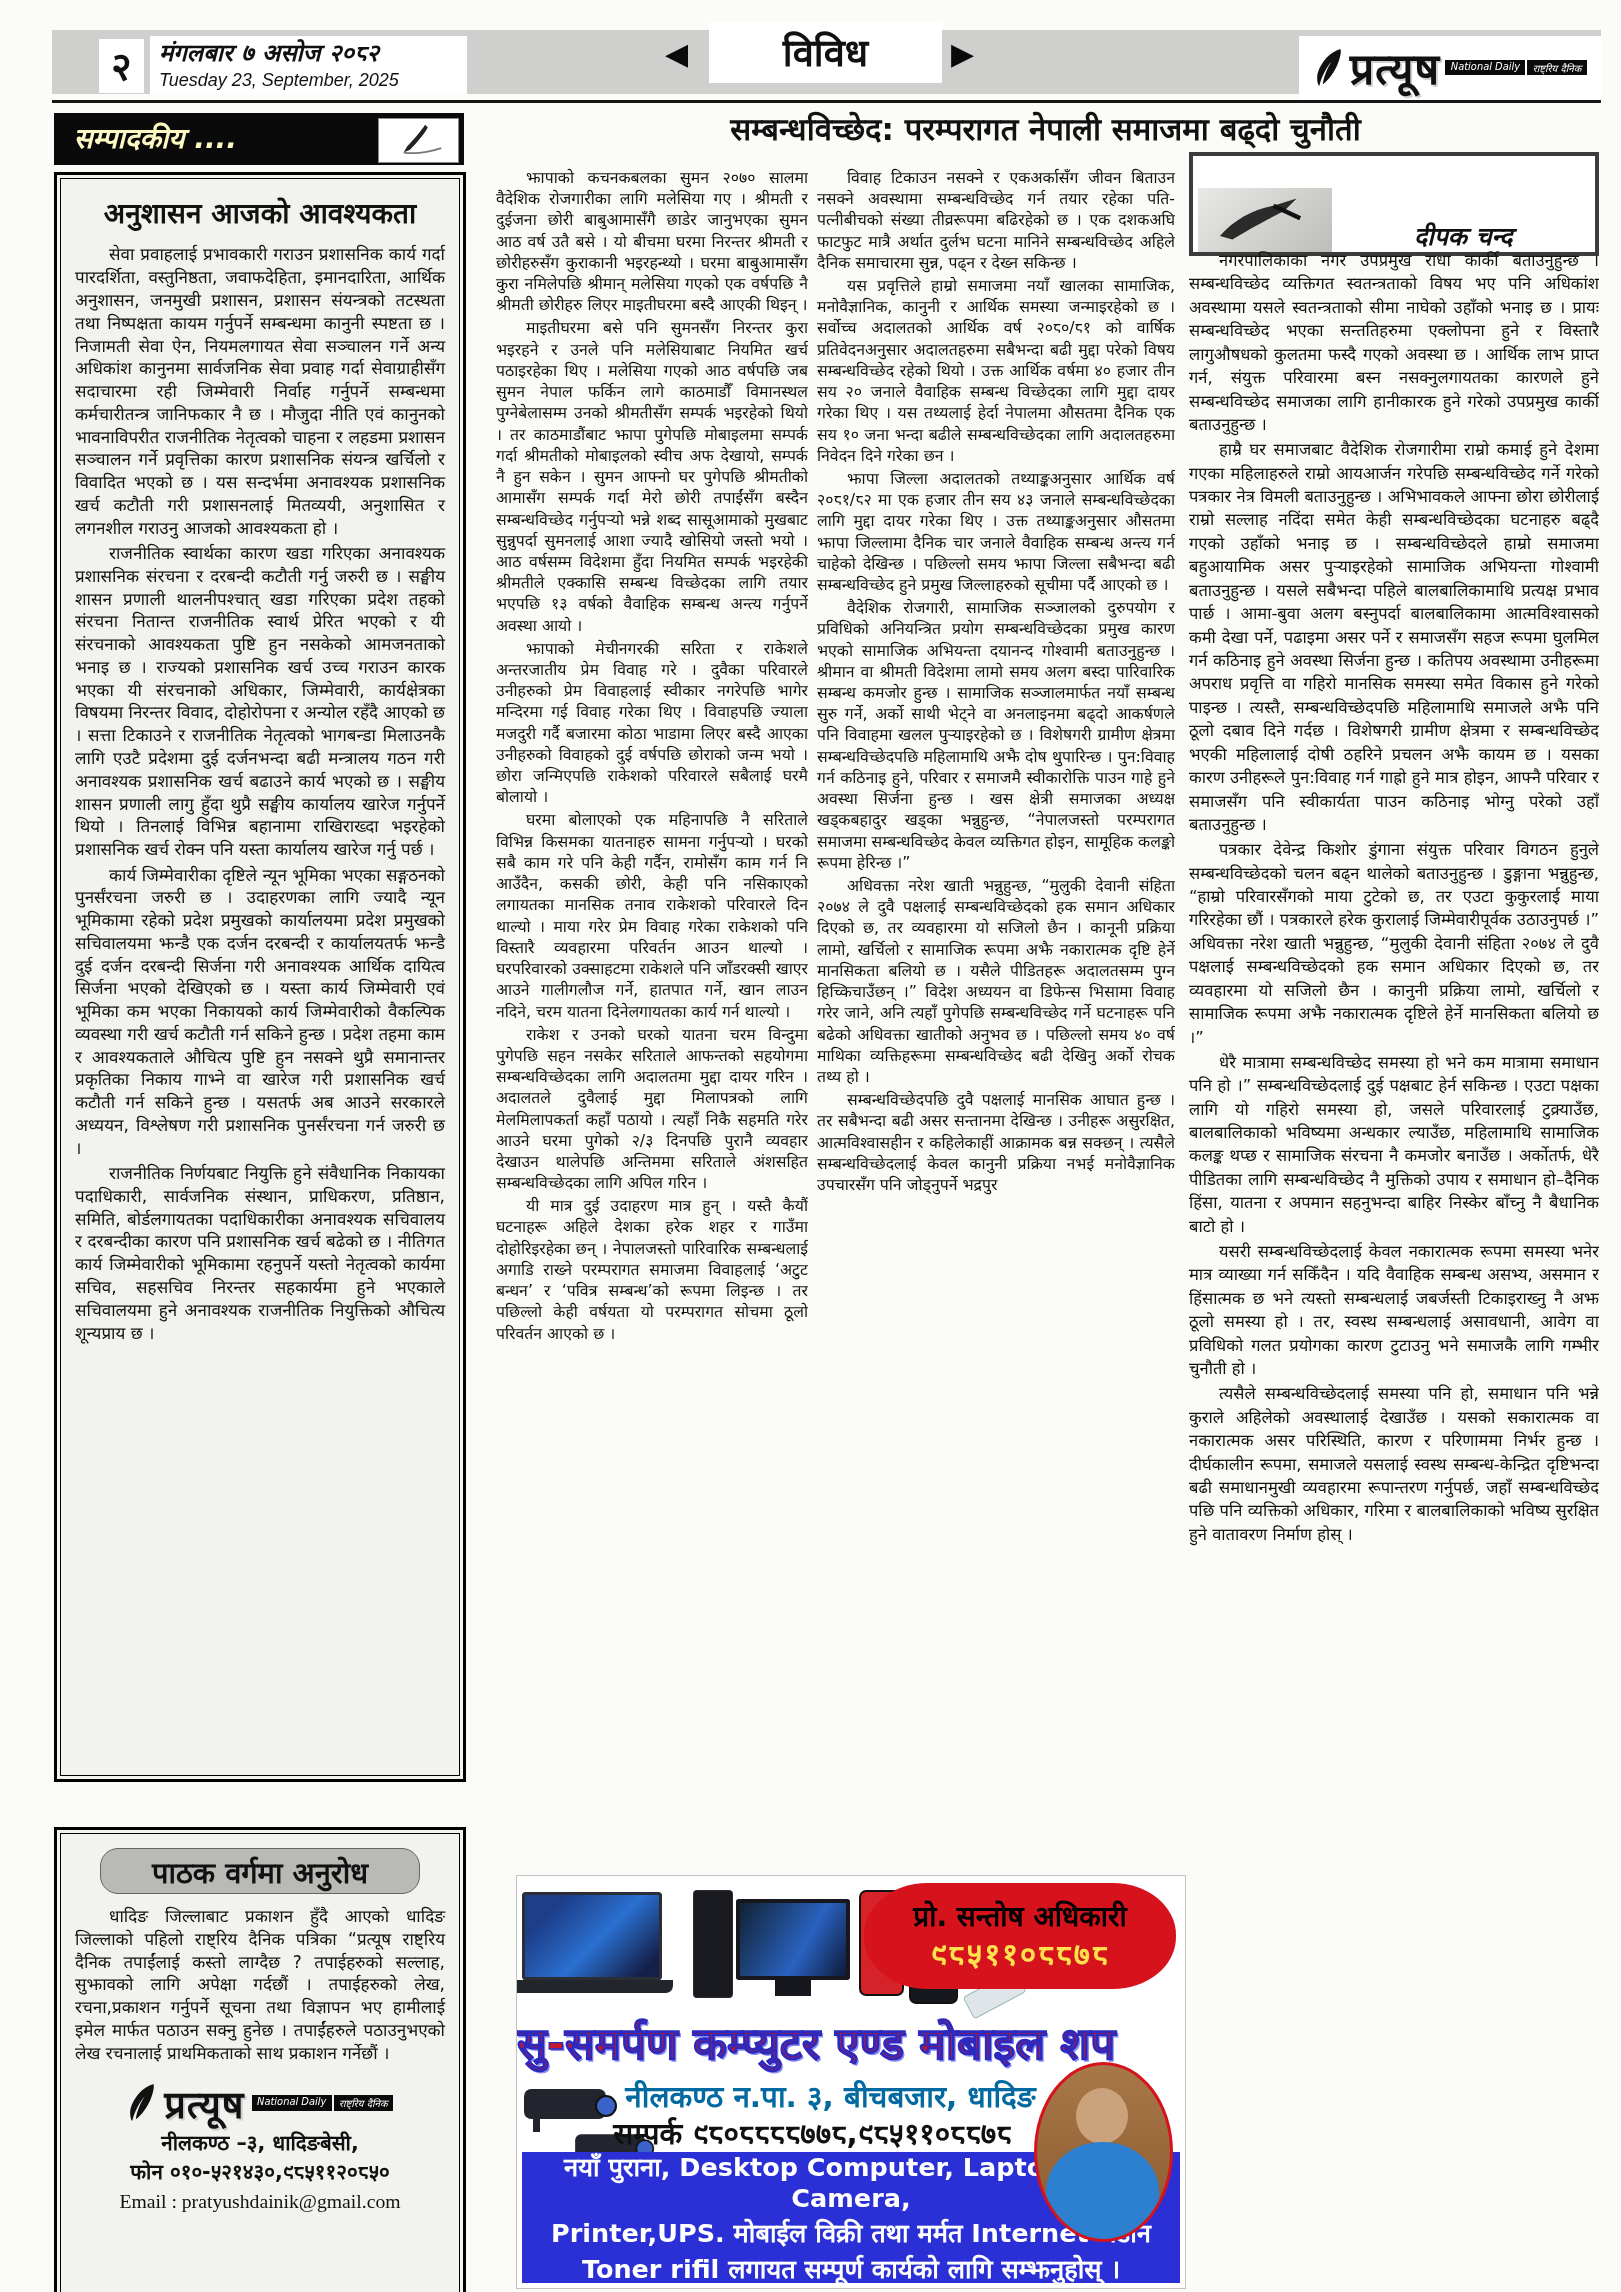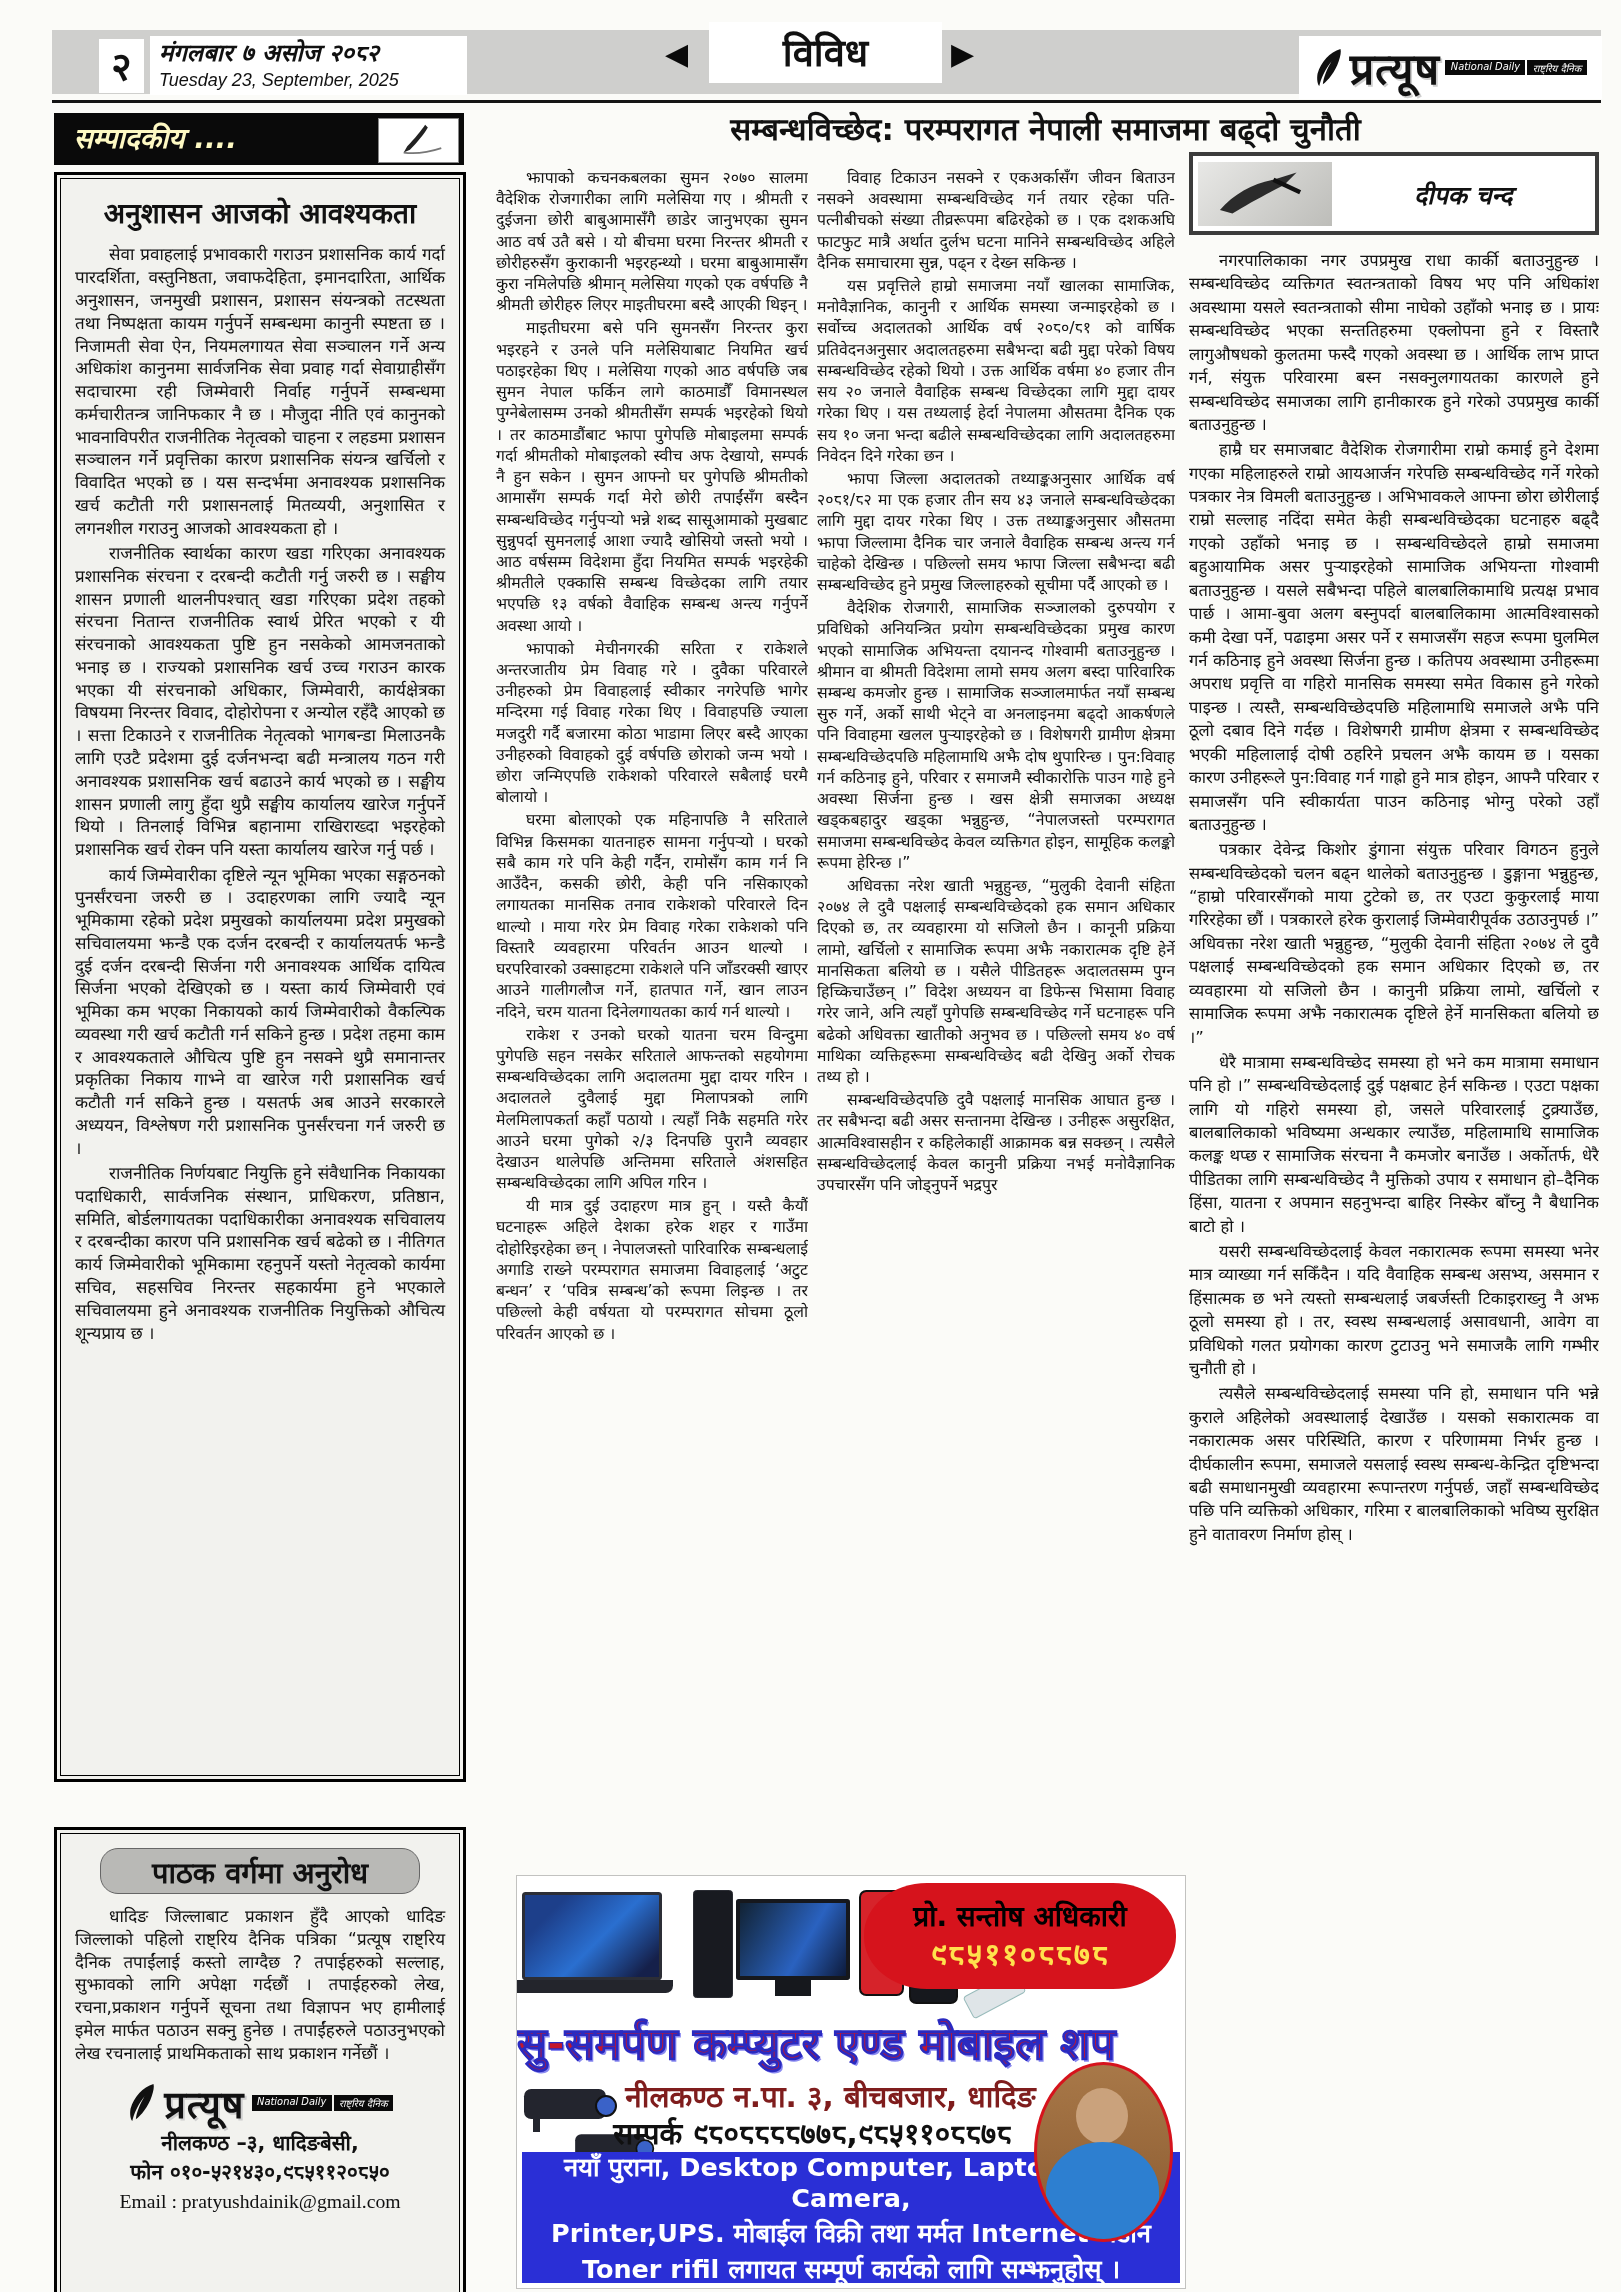--- a/index.html
+++ b/index.html
@@ -35,41 +35,41 @@
   
   .reader-box{position:absolute;left:54px;top:1818px;width:412px;height:473px;margin-top:9px;}
   .reader-title{background:#b9b9b6;border:0.9px solid #666;border-radius:18px;width:86%;margin:3.6px auto 10.7px;
                 font-size:29px;font-weight:bold;text-align:center;padding:2.7px 0;}
   .logo-block{display:flex;align-items:center;justify-content:center;gap:7.2px;margin-top:12.5px;}
   .logo-block .logo-title{font-size:38px;}
   .addr{font-size:20.6px;font-weight:bold;text-align:center;line-height:29px;}
   .email{font-size:19.7px;font-family:"Liberation Serif",serif;text-align:center;line-height:29px;}
   
   .headline{position:absolute;left:488px;top:107px;width:1115px;font-size:31px;font-weight:bold;text-align:center;}
-  .authorbox{position:absolute;left:1189px;top:152px;width:410px;height:83px;border:4.5px solid #3c3c3c;background:#fff;
-             display:flex;align-items:center;box-sizing:border-box;}
+  .authorbox{position:absolute;left:1189px;top:152px;width:410px;height:104px;border:4.5px solid #3c3c3c;background:#fff;
+             display:flex;align-items:flex-end;box-sizing:border-box;}
   .hand-img{width:134px;height:64px;margin-left:4.5px;background:linear-gradient(135deg,#e8e8e6,#bdbdb9);flex:0 0 auto;
             display:flex;align-items:center;justify-content:center;}
   .author-name{flex:1;text-align:center;font-size:25px;font-weight:bold;font-style:italic;}
   .newscol{position:absolute;overflow:hidden;}
   .newscol p{font-size:15.8px;line-height:1.345;text-align:justify;text-indent:30px;margin:0 0 1.8px;}
   #colA{left:496px;top:167px;width:312px;height:1702px;}
   #colB{left:817px;top:167px;width:358px;height:1702px;}
   #colD{left:1189px;top:249px;width:410px;height:2038px;}
   #colD p{font-size:16.5px;line-height:1.42;}
   
   .ad{position:absolute;left:516px;top:1875px;width:670px;height:414px;background:#fff;border:0.9px solid #c2c2c0;
       box-sizing:border-box;overflow:hidden;}
   .ad-badge{position:absolute;right:9px;top:7.2px;width:312px;height:106px;background:#d6131c;
             border-radius:63px/52px;display:flex;flex-direction:column;align-items:center;justify-content:center;}
   .ad-badge .nm{color:#000000;font-size:28px;font-weight:900;line-height:36px;white-space:nowrap;}
   .ad-badge .ph{color:#ffe14d;font-size:31px;font-weight:900;line-height:38px;letter-spacing:1.8px;}
   .shopname{position:absolute;left:0;top:136px;width:548px;text-align:center;font-size:44px;font-weight:900;
             color:#c4162c;-webkit-text-stroke:1.3px #2a2ac0;text-shadow:1.8px 1.8px 0 #8a8af0;white-space:nowrap;}
-  .ad-addr{position:absolute;left:36px;top:199px;width:555px;text-align:center;font-size:29.6px;font-weight:900;color:#7f1d1d;white-space:nowrap;}
+  .ad-addr{position:absolute;left:36px;top:199px;width:555px;text-align:center;font-size:29.6px;font-weight:900;color:#0369a1;white-space:nowrap;}
   .ad-contact{position:absolute;left:9px;top:236px;width:573px;text-align:center;font-size:29.6px;font-weight:900;color:#101010;white-space:nowrap;}
   .ad-blue{position:absolute;left:5.4px;right:5.4px;bottom:5.4px;height:131px;background:#2a2fd6;color:#fff;
            font-weight:bold;font-size:25.5px;text-align:center;display:flex;flex-direction:column;justify-content:center;gap:1.8px;}
   .ad-oval{position:absolute;right:12.5px;top:186px;width:133px;height:174px;border-radius:50%;border:3.6px solid #d6131c;
            background:linear-gradient(180deg,#a87848 0%,#8a5a30 100%);overflow:hidden;z-index:5;}
   .ad-oval .head{position:absolute;left:39px;top:23px;width:52px;height:56px;border-radius:50%;background:#caa27c;}
   .ad-oval .body{position:absolute;left:9px;top:77px;width:113px;height:99px;border-radius:50% 50% 0 0;background:#2d7fd0;}
   
   .gadget{position:absolute;}
   .laptop-screen{width:134px;height:82px;background:#1d1f26;border:3.6px solid #2c2e36;border-radius:3.6px;

